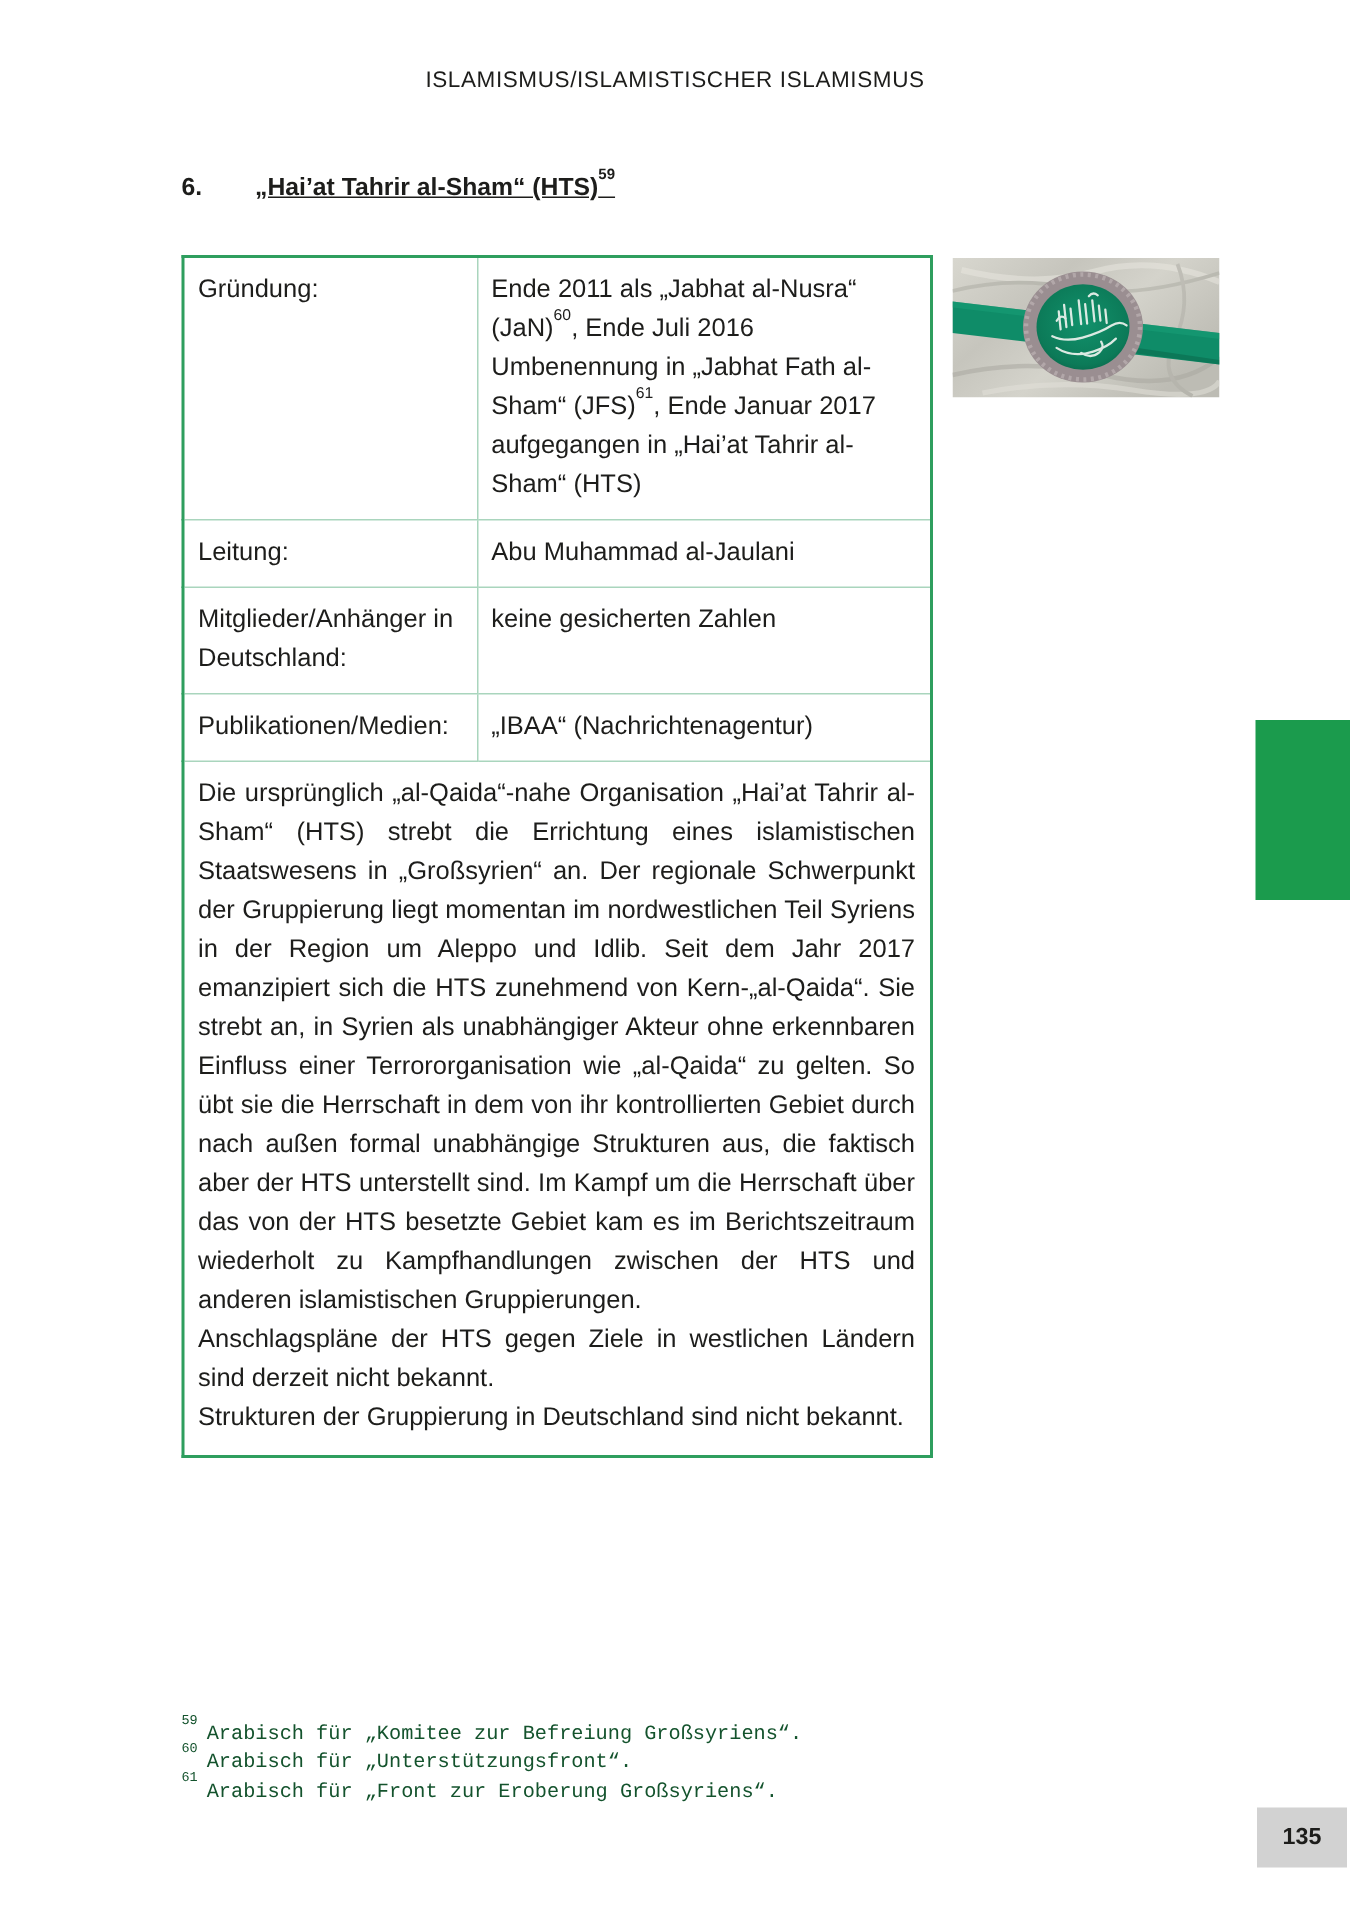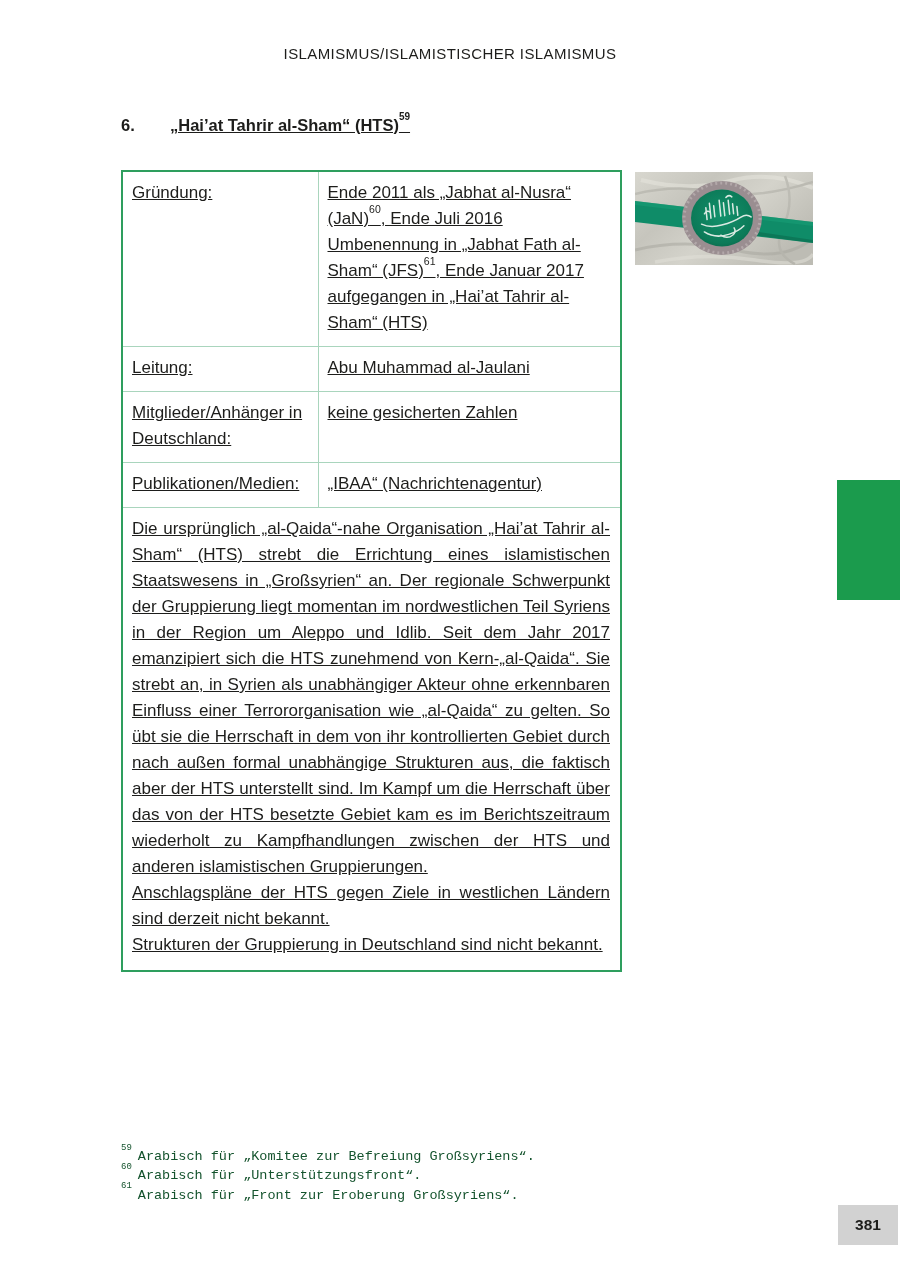--- a/index.html
+++ b/index.html
@@ -31,21 +31,21 @@
   .infobox {
     position: absolute; top: 170px; left: 121px; width: 501px;
     border-collapse: collapse;
     border: 2px solid #2e9e5e;
     background: #ffffff;
   }
   .infobox td {
     border: 1px solid #a9d5bd;
     vertical-align: top;
     padding: 8px 9px 10px 9px;
-    font-size: 17px; line-height: 26px; text-decoration: underline;
+    font-size: 17px; line-height: 26px;
   }
   .infobox td.label-cell { width: 196px; }
   .infobox td.desc-cell { padding: 8px 10px 12px 9px; margin-left: 29px; }
   .infobox td.desc-cell p { text-align: justify; margin: 0; }
   .infobox sup { font-size: 10.5px; line-height: 0; position: relative; top: -0.45em; }
 
   
   .flag-photo {
     position: absolute; top: 172px; left: 635px;
     width: 178px; height: 93px; display: block;
@@ -161,13 +161,13 @@
 </svg>
 
 <div class="chapter-tab"></div>
 
 <div class="footnotes">
   <div class="footnote"><sup class="fn-ref">59</sup><span>Arabisch für „Komitee zur Befreiung Großsyriens“.</span></div>
   <div class="footnote"><sup class="fn-ref">60</sup><span>Arabisch für „Unterstützungsfront“.</span></div>
   <div class="footnote"><sup class="fn-ref">61</sup><span>Arabisch für „Front zur Eroberung Großsyriens“.</span></div>
 </div>
 
-<div class="page-num-box">381</div>
+<div class="page-num-box">135</div>
 
 </body></html>

